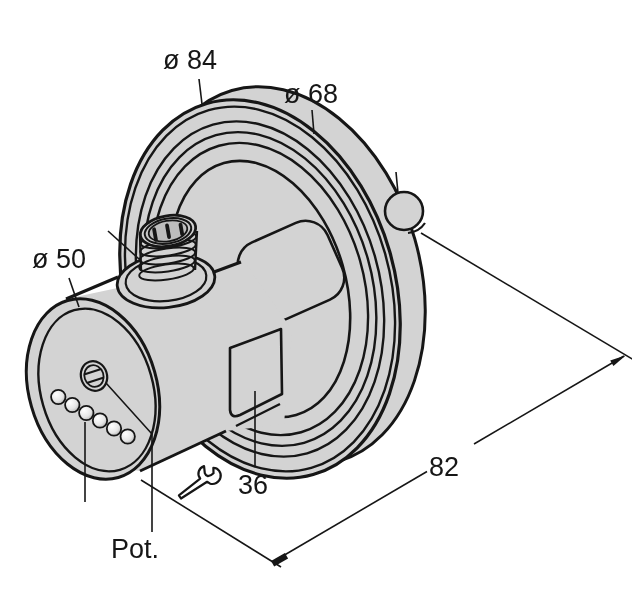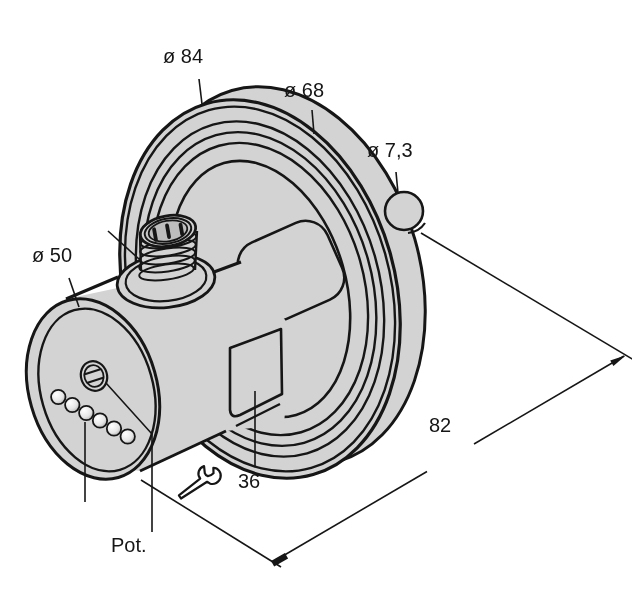--- a/index.html
+++ b/index.html
@@ -2,33 +2,33 @@
 <html><head>
 <meta charset="utf-8">
 <style>
   html,body{margin:0;padding:0;background:#ffffff;}
   #stage{
     position:relative;width:632px;height:606px;background:#ffffff;overflow:hidden;
     font-family:"Liberation Sans","DejaVu Sans",sans-serif;
   }
   #drawing{position:absolute;left:0;top:0;}
   .dim-label{
-    position:absolute;color:#161616;font-size:20px;line-height:1.05;
+    position:absolute;color:#161616;font-size:27px;line-height:1.05;
     white-space:nowrap;letter-spacing:0px;
   }
   
   .l-dia84{left:163px;top:46px;}
   .l-dia68{left:284px;top:80px;}
   .l-dia73{left:367px;top:140px;}
   .l-m12 {left:16px;top:201px;}
   .l-dia40{left:32px;top:245px;}
   .l-leds{left:46px;top:503px;}
   .l-pot {left:111px;top:535px;}
   .l-36  {left:238px;top:471px;}
-  .l-82  {left:429px;top:415px;}
+  .l-82  {left:429px;top:453px;}
 </style>
 </head>
 <body>
 
 <div id="stage">
 
   <svg id="drawing" width="632" height="606" viewBox="0 0 632 606">
     <defs>
       <radialGradient id="ledg" cx="0.35" cy="0.32" r="0.85">
         <stop offset="0" stop-color="#ffffff"></stop>
@@ -151,18 +151,17 @@
                L33.8,-6.5 Q33.2,-4.3 34.8,-2.3
                Q37.5,-0.8 41,-1.6 L43.8,-6.2
                C47.8,-3.6 48.3,2.2 44.6,5.7
                C41,9.2 34.8,8.6 32.4,4.8
                L31,2 L0,1.8 Z" fill="#ffffff" stroke="#161616" stroke-width="2.2" stroke-linejoin="round"></path>
     </g>
   </svg>
 
   <span class="dim-label l-dia84">ø 84</span>
   <span class="dim-label l-dia68">ø 68</span>
-  <span class="dim-label l-dia73">ø 7,3</span>
   <span class="dim-label l-dia40">ø 50</span>
   <span class="dim-label l-pot">Pot.</span>
   <span class="dim-label l-36">36</span>
   <span class="dim-label l-82">82</span>
 </div>
 
 </body></html>

